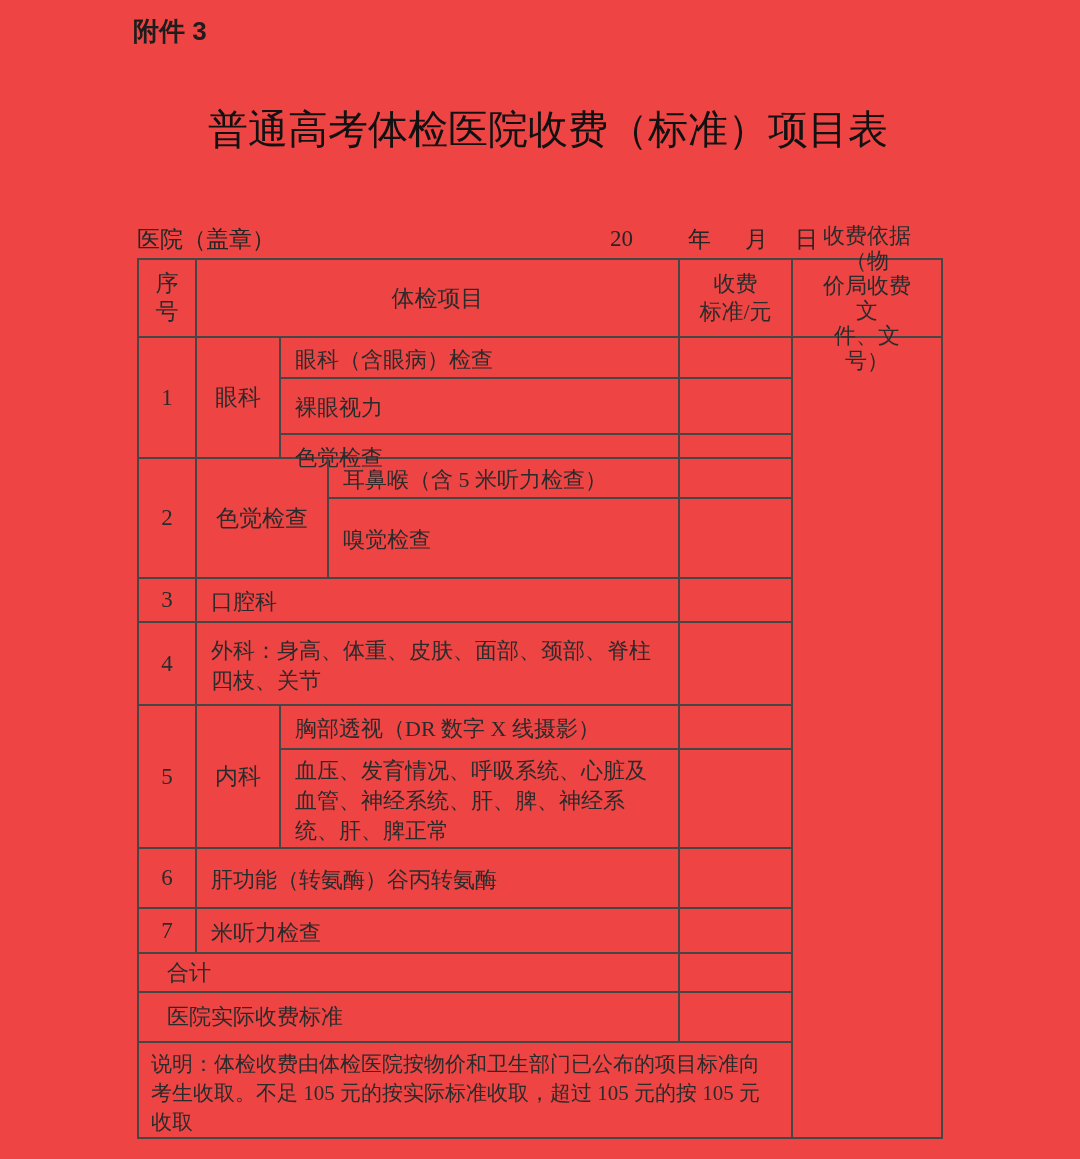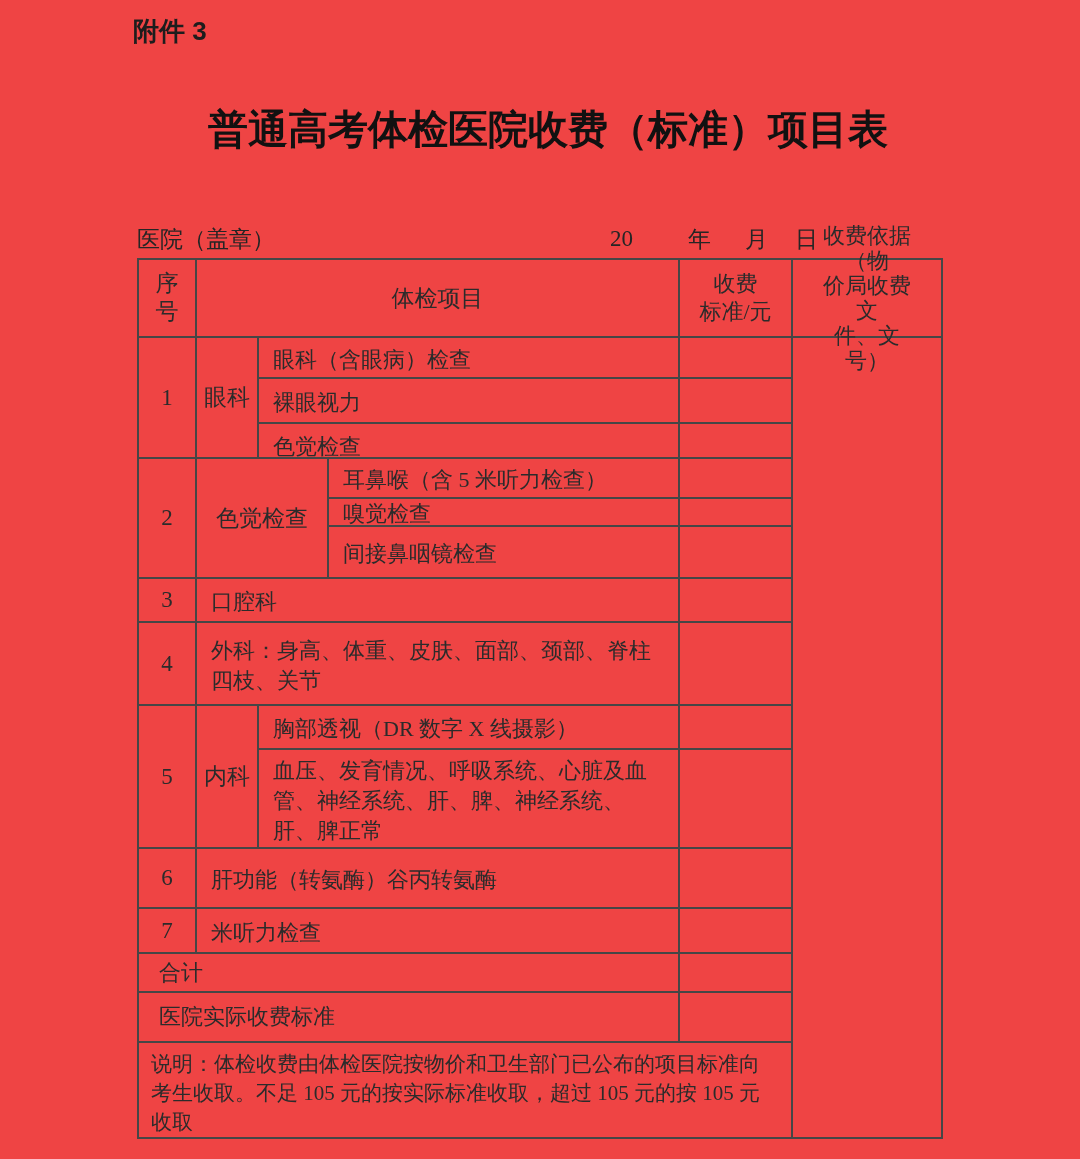--- a/index.html
+++ b/index.html
@@ -13,21 +13,21 @@
   }
   .attachment{
     position:absolute;left:133px;top:14px;
     font-family:"Liberation Sans","DejaVu Sans",sans-serif;
     font-size:26px;font-weight:600;color:#1d1d1d;
   }
   .title{
     position:absolute;left:16px;right:0;top:102px;margin:0;
     text-align:center;
     font-family:"Liberation Sans","DejaVu Sans",sans-serif;
-    font-size:40px;font-weight:700;color:#111111;
+    font-size:40px;font-weight:400;color:#111111;
   }
   .hospline{position:absolute;left:137px;top:224px;right:137px;font-size:23px;color:#252525;}
   .seal-label{position:absolute;left:0;top:0;}
   .date-year-value{position:absolute;left:473px;top:2px;}
   .date-year{position:absolute;left:551px;top:0;}
   .date-month{position:absolute;left:608px;top:0;}
   .date-day{position:absolute;left:658px;top:0;}
 
   .table{
     position:absolute;left:137px;top:258px;width:806px;height:881px;
@@ -43,42 +43,42 @@
   .hc-fee{width:113px;border-left:2px solid #464646;line-height:28px;font-size:22px;}
   .hc-basis{width:150px;border-left:2px solid #464646;line-height:25px;font-size:22px;padding:20px;}
 
   .tbody{display:flex;flex:1;min-height:0;}
   .tmain{flex:1;display:flex;flex-direction:column;min-width:0;}
   .basis-cell{width:150px;border-left:2px solid #464646;flex:none;}
 
   .row{display:flex;border-bottom:2px solid #464646;flex:none;}
   .num-cell{width:58px;border-right:2px solid #464646;display:flex;align-items:center;justify-content:center;font-size:23px;flex:none;}
   .label-cell{border-right:2px solid #464646;display:flex;align-items:center;justify-content:center;text-align:center;font-size:23px;flex:none;}
-  .g1 .label-cell,.g5 .label-cell{width:62px;}
+  .g1 .label-cell,.g5 .label-cell{width:84px;}
   .g2 .label-cell{width:132px;}
   .sub-col{flex:1;display:flex;flex-direction:column;min-width:0;}
   .sub-row{display:flex;border-bottom:2px solid #464646;flex:none;}
   .sub-col .sub-row:last-child{border-bottom:none;flex:1;}
   .item-cell{flex:1;display:flex;align-items:center;padding:8px 12px 4px 14px;line-height:30px;min-width:0;}
   .fee-cell{width:113px;border-left:2px solid #464646;flex:none;}
 
   .g1{height:121px;}
-  .g1 .s1{height:41px;} .g1 .s2{height:45px;}
+  .g1 .s1{height:41px;} .g1 .s2{height:56px;}
   .g2{height:120px;}
   .g2 .s1{height:40px;} .g2 .s2{height:28px;}
   .r3{height:44px;}
   .r4{height:83px;}
   .g5{height:143px;}
   .g5 .s1{height:98px;}
   .r6{height:60px;}
   .r7{height:45px;}
   .row-total{height:39px;}
   .row-actual{height:50px;}
   .row-note{flex:1;border-bottom:none;}
-  .span-cell{flex:1;display:flex;align-items:center;padding-left:20px;min-width:0;}
+  .span-cell{flex:1;display:flex;align-items:center;padding-left:28px;min-width:0;}
   .note-cell{flex:1;padding:7px 12px 4px 12px;font-size:21px;line-height:29px;min-width:0;}
 </style>
 </head>
 <body>
 
 <div class="page">
 
   <div class="attachment">附件 3</div>
 
   <h1 class="title">普通高考体检医院收费（标准）项目表</h1>
@@ -131,24 +131,20 @@
           <div class="label-cell">色觉检查</div>
           <div class="sub-col">
             <div class="sub-row s1">
               <div class="item-cell">耳鼻喉（含 5 米听力检查）</div>
               <div class="fee-cell"></div>
             </div>
             <div class="sub-row s2">
               <div class="item-cell">嗅觉检查</div>
               <div class="fee-cell"></div>
             </div>
-            <div class="sub-row s3">
-              <div class="item-cell">间接鼻咽镜检查</div>
-              <div class="fee-cell"></div>
-            </div>
           </div>
         </div>
 
         <div class="row r3">
           <div class="num-cell">3</div>
           <div class="item-cell">口腔科</div>
           <div class="fee-cell"></div>
         </div>
 
         <div class="row r4">

